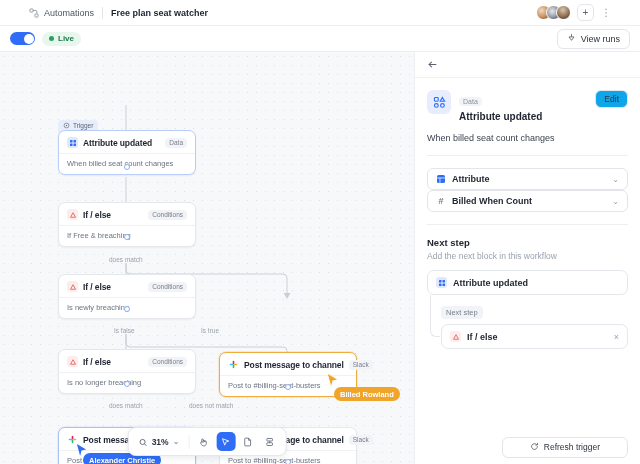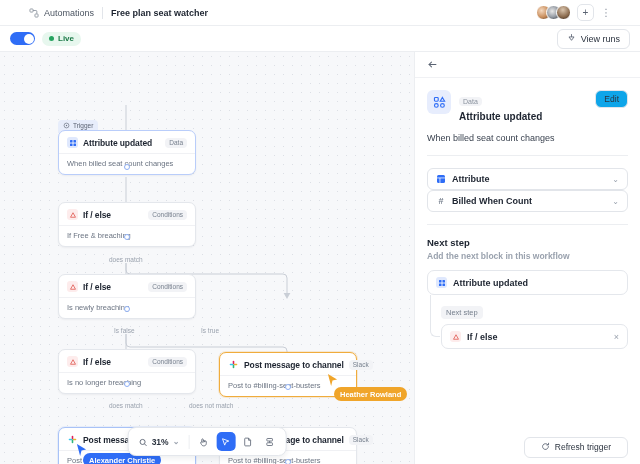--- a/index.html
+++ b/index.html
@@ -173,21 +173,21 @@
   .p-sec { font-size: 9.5px; font-weight: 700; color: #1d2430; }
   .p-lab { font-size: 8px; color: #77808e; margin: 10px 0 4px 0; }
   .p-select {
     display: flex; align-items: center; gap: 6px;
     border: 1px solid #e2e5ea; border-radius: 6px; background: #fff;
     padding: 5px 8px; cursor: pointer;
   }
   .p-select .val { font-size: 9px; color: #1d2430; font-weight: 600; }
   .p-select .chev { margin-left: auto; color: #9aa2ae; font-size: 8px; }
   .sq-ic { width: 10px; height: 10px; display: flex; align-items: center; justify-content: center; flex: 0 0 auto; }
-  .p-subtle { font-size: 8.5px; color: #9aa2ae; margin-top: 3px; font-weight: bold; }
+  .p-subtle { font-size: 8.5px; color: #9aa2ae; margin-top: 3px; }
 
   .ns-card {
     margin-top: 9px; border: 1px solid #e4e7ec; border-radius: 7px;
     background: #fff; padding: 6px 8px; display: flex; align-items: center; gap: 6px;
   }
   .ns-card .t { font-size: 9px; color: #1d2430; font-weight: 600; }
   .ns-branch { margin-top: 6px; padding-left: 14px; position: relative; }
   .ns-branch::before {
     content: ""; position: absolute; left: 3px; top: -6px; bottom: 12px;
     width: 9px; border-left: 1px solid #e4e7ec; border-bottom: 1px solid #e4e7ec;
@@ -198,21 +198,21 @@
     margin-top: 5px; border: 1px solid #e4e7ec; border-radius: 7px; background: #fff;
     padding: 6px 8px; display: flex; align-items: center; gap: 6px;
   }
   .ns-sub .t { font-size: 9px; color: #1d2430; font-weight: 600; }
   .ns-sub .x { margin-left: auto; color: #9aa2ae; font-size: 9px; cursor: pointer; }
 
   .panel-foot { height: 34px; flex: 0 0 34px; display: flex; align-items: center; justify-content: flex-end; padding: 0 12px; }
   .refreshbtn {
     display: inline-flex; align-items: center; gap: 5px;
     border: 1px solid #e2e5ea; border-radius: 6px; background: #fff;
-    padding: 4px 16px; font-size: 8.5px; color: #2b333f; cursor: pointer;
+    padding: 4px 27px; font-size: 8.5px; color: #2b333f; cursor: pointer;
   }
 </style>
 </head>
 <body>
 
 <div class="app">
 
   <div class="topbar">
     <div class="crumb">
       <span class="ic">
@@ -372,21 +372,21 @@
         </div>
         <div class="node-sub">Post to #billing-seat-busters</div>
       </div>
       <div class="port" style="left:285px; top:332px;"></div>
 
       <div class="cursor" style="left:327px; top:322px;">
         <svg width="11" height="13" viewBox="0 0 12 14">
             <path d="M1 0 L11 6 L6 7 L4.5 13 Z" fill="#f0a52a"></path>
           </svg>
       </div>
-      <div class="cursor-name cn-orange" style="left:334px; top:335px;">Heather Rowland</div>
+      <div class="cursor-name cn-orange" style="left:334px; top:335px;">Billed Rowland</div>
 
       <div class="node" style="left:219px; top:375px; width:138px;">
         <div class="node-head">
           <span class="node-ic ic-slack">
             <svg width="9" height="9" viewBox="0 0 16 16">
               <rect x="6.6" y="1.2" width="2.8" height="6.6" rx="1.4" fill="#e01e5a"></rect>
               <rect x="8.2" y="6.6" width="6.6" height="2.8" rx="1.4" fill="#ecb22e"></rect>
               <rect x="6.6" y="8.2" width="2.8" height="6.6" rx="1.4" fill="#2eb67d"></rect>
               <rect x="1.2" y="6.6" width="6.6" height="2.8" rx="1.4" fill="#36c5f0"></rect>
             </svg>

